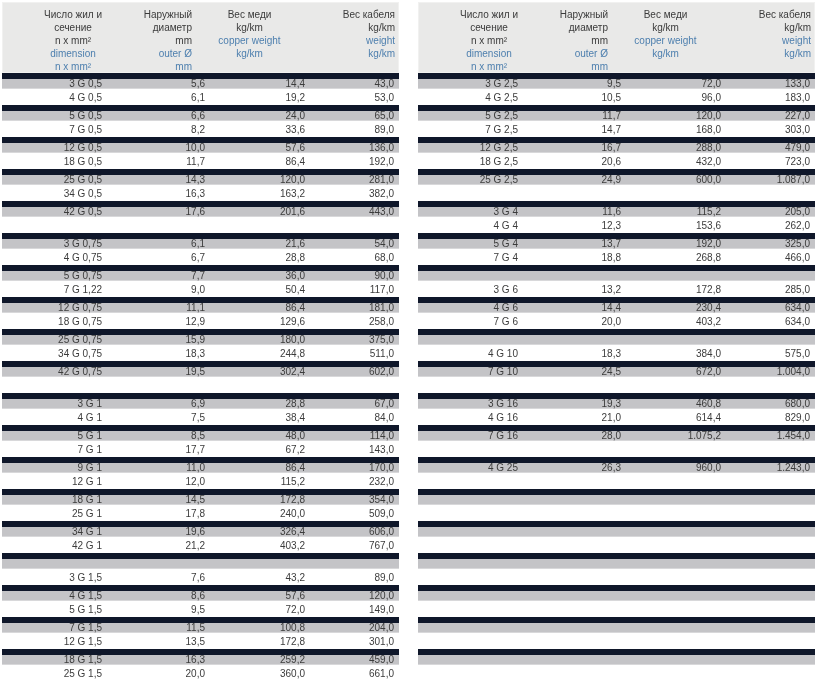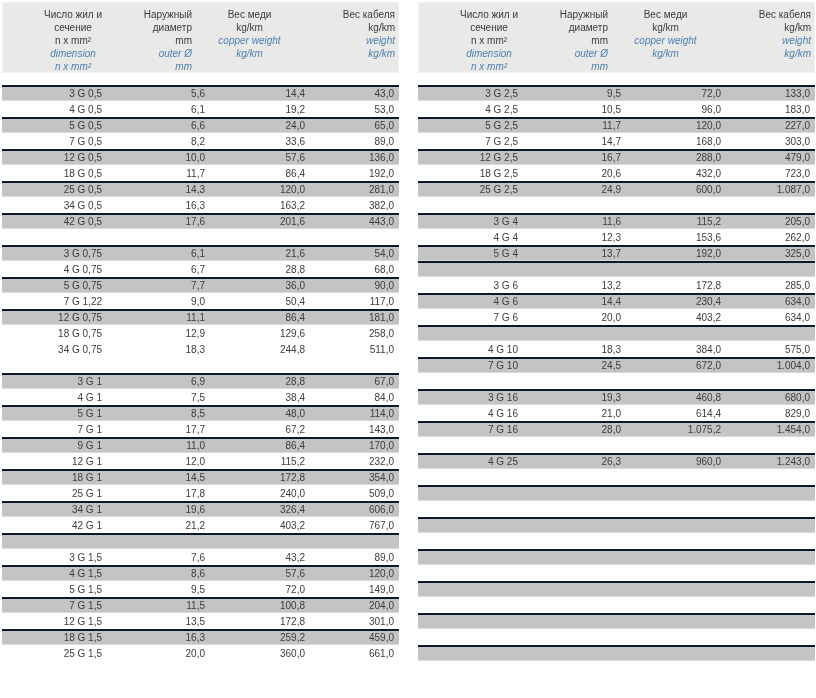--- a/index.html
+++ b/index.html
@@ -6,41 +6,41 @@
   body{
     width:816px;height:698px;overflow:hidden;background:#ffffff;
     font-family:"Liberation Sans", sans-serif;
   }
   .page{display:flex;padding:2px 1px 0 2px;gap:19px;}
   .tcol{width:397px;flex:none;}
 
   
   .thead{
     background:#e9e9e8;height:71px;box-sizing:border-box;padding-top:6px;
-    display:flex;font-size:10px;line-height:13px;margin-bottom:12px;
+    display:flex;font-size:10px;line-height:13px;margin-bottom:0;
     box-shadow:inset 0 0 0 1px #f1f1f0;
   }
   .hc{box-sizing:border-box;flex:none;}
   .hc .ru{color:#3b3b3b;}
-  .hc .en{color:#4d7fae;font-style:italic;}
+  .hc .en{color:#4d7fae;}
   .hc1{width:100px;text-align:right;}
   .hc1 .inner{display:inline-block;text-align:center;}
   .hc2{width:103px;text-align:right;padding-right:13px;}
   .hc2 .inner{display:inline-block;}
   .hc3{width:100px;text-align:center;padding-right:11px;}
   .hc4{width:94px;text-align:right;padding-right:4px;}
 
   
   .row{
     height:16px;box-sizing:border-box;display:flex;align-items:center;
     font-size:10px;color:#3c3c3c;
   }
   .row.shaded,.row.spacer{
     background:#c4c4c7;
-    border-top:2px solid #0f172a;
+    border-top:6px solid #0f172a;
     border-bottom:1px solid #d8d8da;
   }
   .row.gap{background:#ffffff;}
   .cell{flex:none;box-sizing:border-box;text-align:right;white-space:nowrap;}
   .c1{width:100px;}
   .c2{width:103px;}
   .c3{width:100px;}
   .c4{width:94px;padding-right:5px;}
 </style>
 </head>
@@ -172,25 +172,37 @@
           <div class="cell c2">11,1</div>
           <div class="cell c3">86,4</div>
           <div class="cell c4">181,0</div>
         </div>
         <div class="row">
           <div class="cell c1">18 G 0,75</div>
           <div class="cell c2">12,9</div>
           <div class="cell c3">129,6</div>
           <div class="cell c4">258,0</div>
         </div>
+        <div class="row shaded">
+          <div class="cell c1">25 G 0,75</div>
+          <div class="cell c2">15,9</div>
+          <div class="cell c3">180,0</div>
+          <div class="cell c4">375,0</div>
+        </div>
         <div class="row">
           <div class="cell c1">34 G 0,75</div>
           <div class="cell c2">18,3</div>
           <div class="cell c3">244,8</div>
           <div class="cell c4">511,0</div>
+        </div>
+        <div class="row shaded">
+          <div class="cell c1">42 G 0,75</div>
+          <div class="cell c2">19,5</div>
+          <div class="cell c3">302,4</div>
+          <div class="cell c4">602,0</div>
         </div>
         <div class="row gap">
           <div class="cell c1"></div>
           <div class="cell c2"></div>
           <div class="cell c3"></div>
           <div class="cell c4"></div>
         </div>
         <div class="row shaded">
           <div class="cell c1">3 G 1</div>
           <div class="cell c2">6,9</div>
@@ -396,20 +408,26 @@
           <div class="cell c2">12,3</div>
           <div class="cell c3">153,6</div>
           <div class="cell c4">262,0</div>
         </div>
         <div class="row shaded">
           <div class="cell c1">5 G 4</div>
           <div class="cell c2">13,7</div>
           <div class="cell c3">192,0</div>
           <div class="cell c4">325,0</div>
         </div>
+        <div class="row">
+          <div class="cell c1">7 G 4</div>
+          <div class="cell c2">18,8</div>
+          <div class="cell c3">268,8</div>
+          <div class="cell c4">466,0</div>
+        </div>
         <div class="row spacer">
           <div class="cell c1"></div>
           <div class="cell c2"></div>
           <div class="cell c3"></div>
           <div class="cell c4"></div>
         </div>
         <div class="row">
           <div class="cell c1">3 G 6</div>
           <div class="cell c2">13,2</div>
           <div class="cell c3">172,8</div>

